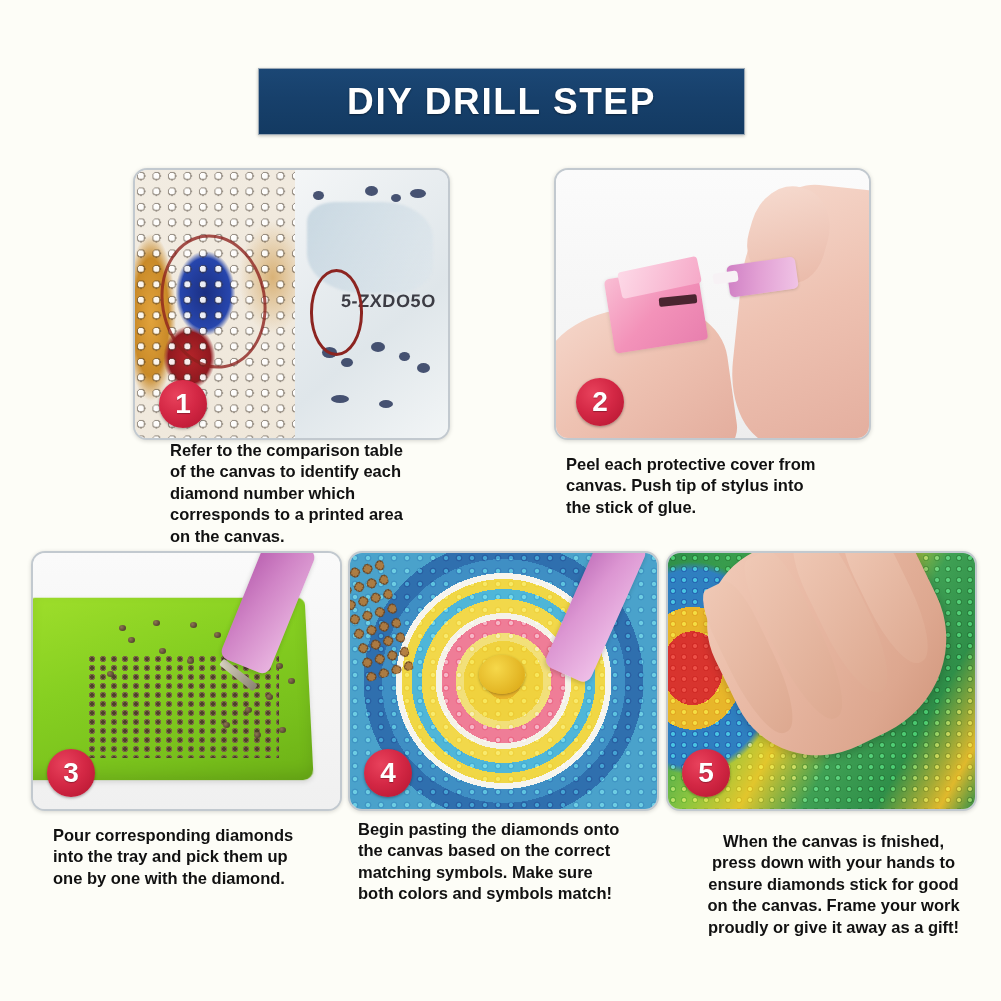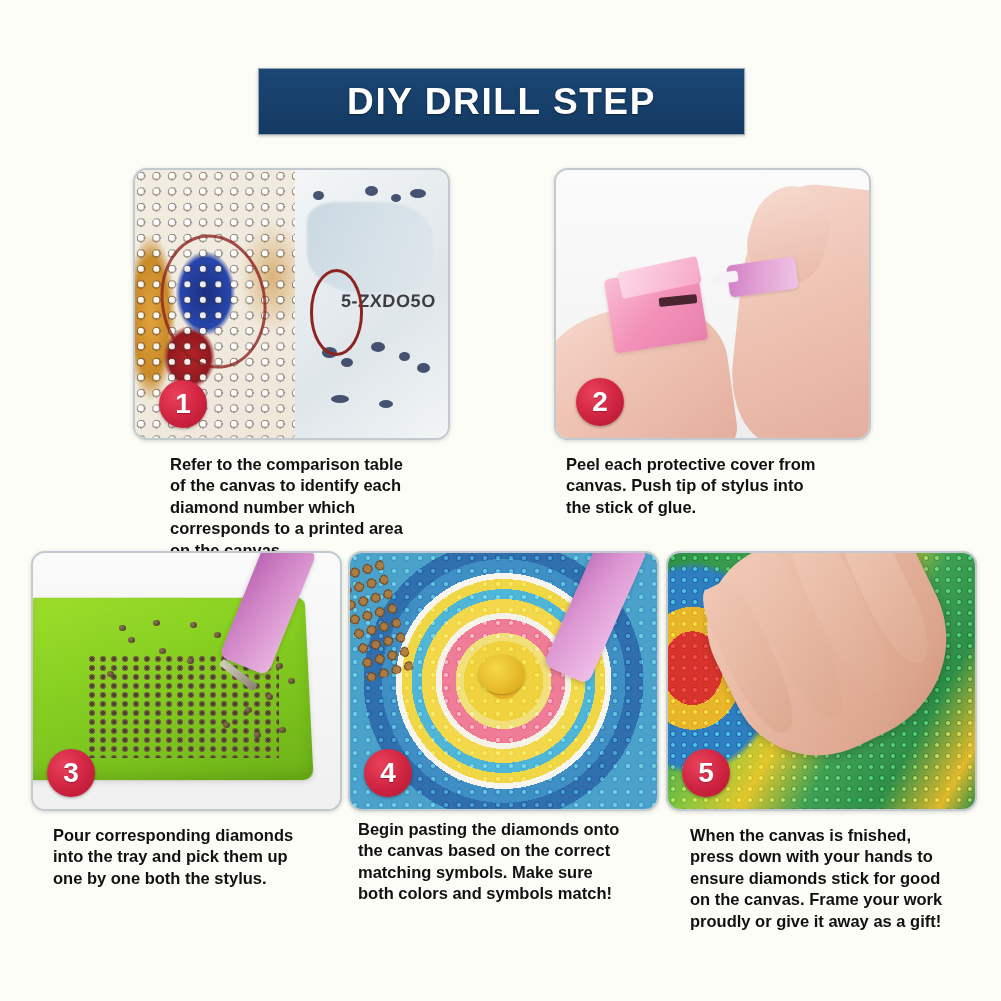--- a/index.html
+++ b/index.html
@@ -211,21 +211,21 @@
       <div class="blob" style="left:50%;top:64%;width:14px;height:10px;"></div>
       <div class="blob" style="left:68%;top:68%;width:11px;height:9px;"></div>
       <div class="blob" style="left:80%;top:72%;width:13px;height:10px;"></div>
       <div class="blob" style="left:24%;top:84%;width:18px;height:8px;"></div>
       <div class="blob" style="left:55%;top:86%;width:14px;height:8px;"></div>
       <div class="p1-lbl-ring"></div>
       <span class="p1-label">5-ZXDO5O</span>
     </div>
     <div class="badge" style="left:24px;bottom:10px;">1</div>
   </div>
-  <div class="caption" style="margin-top:14px;padding-left:37px;">Refer to the comparison table
+  <div class="caption" style="padding-left:37px;">Refer to the comparison table
 of the canvas to identify each
 diamond number which
 corresponds to a printed area
 on the canvas.</div>
 </div>
 
 <div class="panel" style="left:554px;top:168px;width:317px;">
   <div class="photo soft" style="height:272px;">
     <div class="p2-bg"></div>
     <div class="hand p2-handR"></div>
@@ -267,21 +267,21 @@
       <i style="left:62%;top:66%"></i>
         <i style="left:80%;top:68%"></i>
         <i style="left:72%;top:70%"></i>
     </div>
     <div class="p3-needle"></div>
     <div class="p3-stylus"></div>
     <div class="badge" style="left:14px;bottom:12px;">3</div>
   </div>
   <div class="caption" style="margin-top:14px;padding-left:22px;">Pour corresponding diamonds
 into the tray and pick them up
-one by one both the stylus.</div>
+one by one with the diamond.</div>
 </div>
 
 <div class="panel" style="left:348px;top:551px;width:311px;">
   <div class="photo soft" style="height:260px;">
     <div class="p4-bg"></div>
     <div class="p4-tex"></div>
     <div class="p4-beads"></div>
     <div class="p4-core"></div>
     <div class="p4-stylus"></div>
     <div class="badge" style="left:14px;bottom:12px;">4</div>
@@ -297,18 +297,18 @@
     <div class="p5-bg"></div>
     <div class="p5-tex"></div>
     <div class="p5-hand">
       <div class="p5-fing" style="left:4%;top:6%;width:20%;height:74%;"></div>
       <div class="p5-fing" style="left:26%;top:2%;width:21%;height:82%;"></div>
       <div class="p5-fing" style="left:49%;top:4%;width:21%;height:78%;"></div>
       <div class="p5-fing" style="left:71%;top:10%;width:20%;height:68%;"></div>
     </div>
     <div class="badge" style="left:14px;bottom:12px;">5</div>
   </div>
-  <div class="caption" style="margin-top:14px;padding-left:24px;">When the canvas is fnished,
+  <div class="caption" style="margin-top:20px;padding-left:24px;text-align:center;">When the canvas is fnished,
 press down with your hands to
 ensure diamonds stick for good
 on the canvas. Frame your work
 proudly or give it away as a gift!</div>
 </div>
 
 </body></html>

